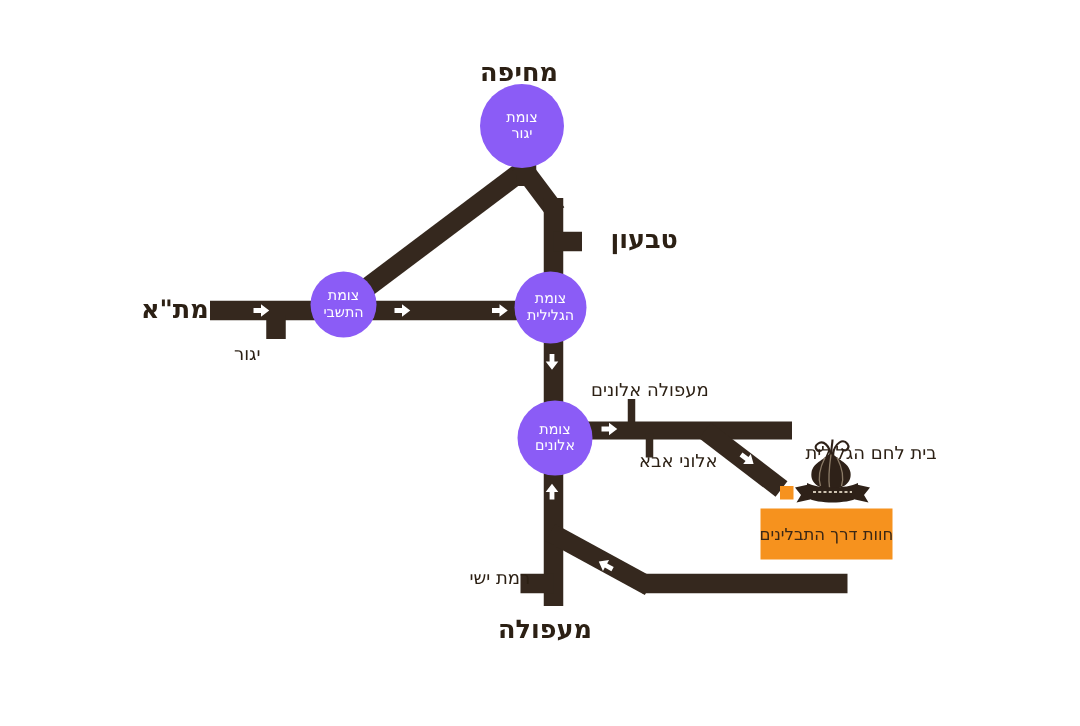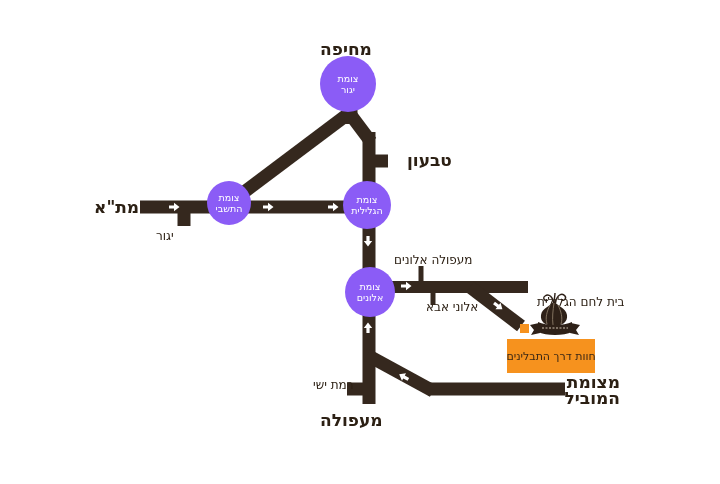--- a/index.html
+++ b/index.html
@@ -80,25 +80,21 @@
   </div>
 
   <div class="lbl big" style="left:296px;top:39px;width:100px;text-align:center;">מחיפה</div>
   <div class="lbl big" style="left:407px;top:150px;">טבעון</div>
   <div class="lbl big" style="left:94px;top:197px;">מת"א</div>
   <div class="lbl small" style="left:156px;top:229px;">יגור</div>
   <div class="lbl small" style="left:394px;top:253px;">מעפולה אלונים</div>
   <div class="lbl small" style="left:426px;top:300px;">אלוני אבא</div>
   <div class="lbl small" style="left:537px;top:276px;margin-top:19px;">בית לחם הגלילית</div>
   <div class="lbl small" style="left:288px;top:378px;width:60px;text-align:left;margin-left:25px;">רמת ישי</div>
-  <div class="lbl big" style="left:320px;top:410px;">מעפולה</div>
-  <div class="lbl big two-line" style="left:566px;top:374px;width:54px;">
-    <div>מצומת</div>
-    <div>המוביל</div>
-  </div>
+  <div class="lbl big" style="left:332px;top:410px;">מעפולה</div>
 
   <div class="farm-marker"></div>
 
   <svg class="abs" style="left:528px;top:288px;" width="54" height="54" viewBox="0 0 54 54">
 
     <g stroke="#2e2118" stroke-width="1.4" fill="none">
       <path d="M26,16 C25,9 21,5 17,8 c-3,2 0,6 3,4"></path>
       <path d="M27,15 C29,7 34,4 37,8 c2,3 -2,6 -4,3"></path>
       <path d="M26,16 C26,11 27,8 27,5"></path>
     </g>

